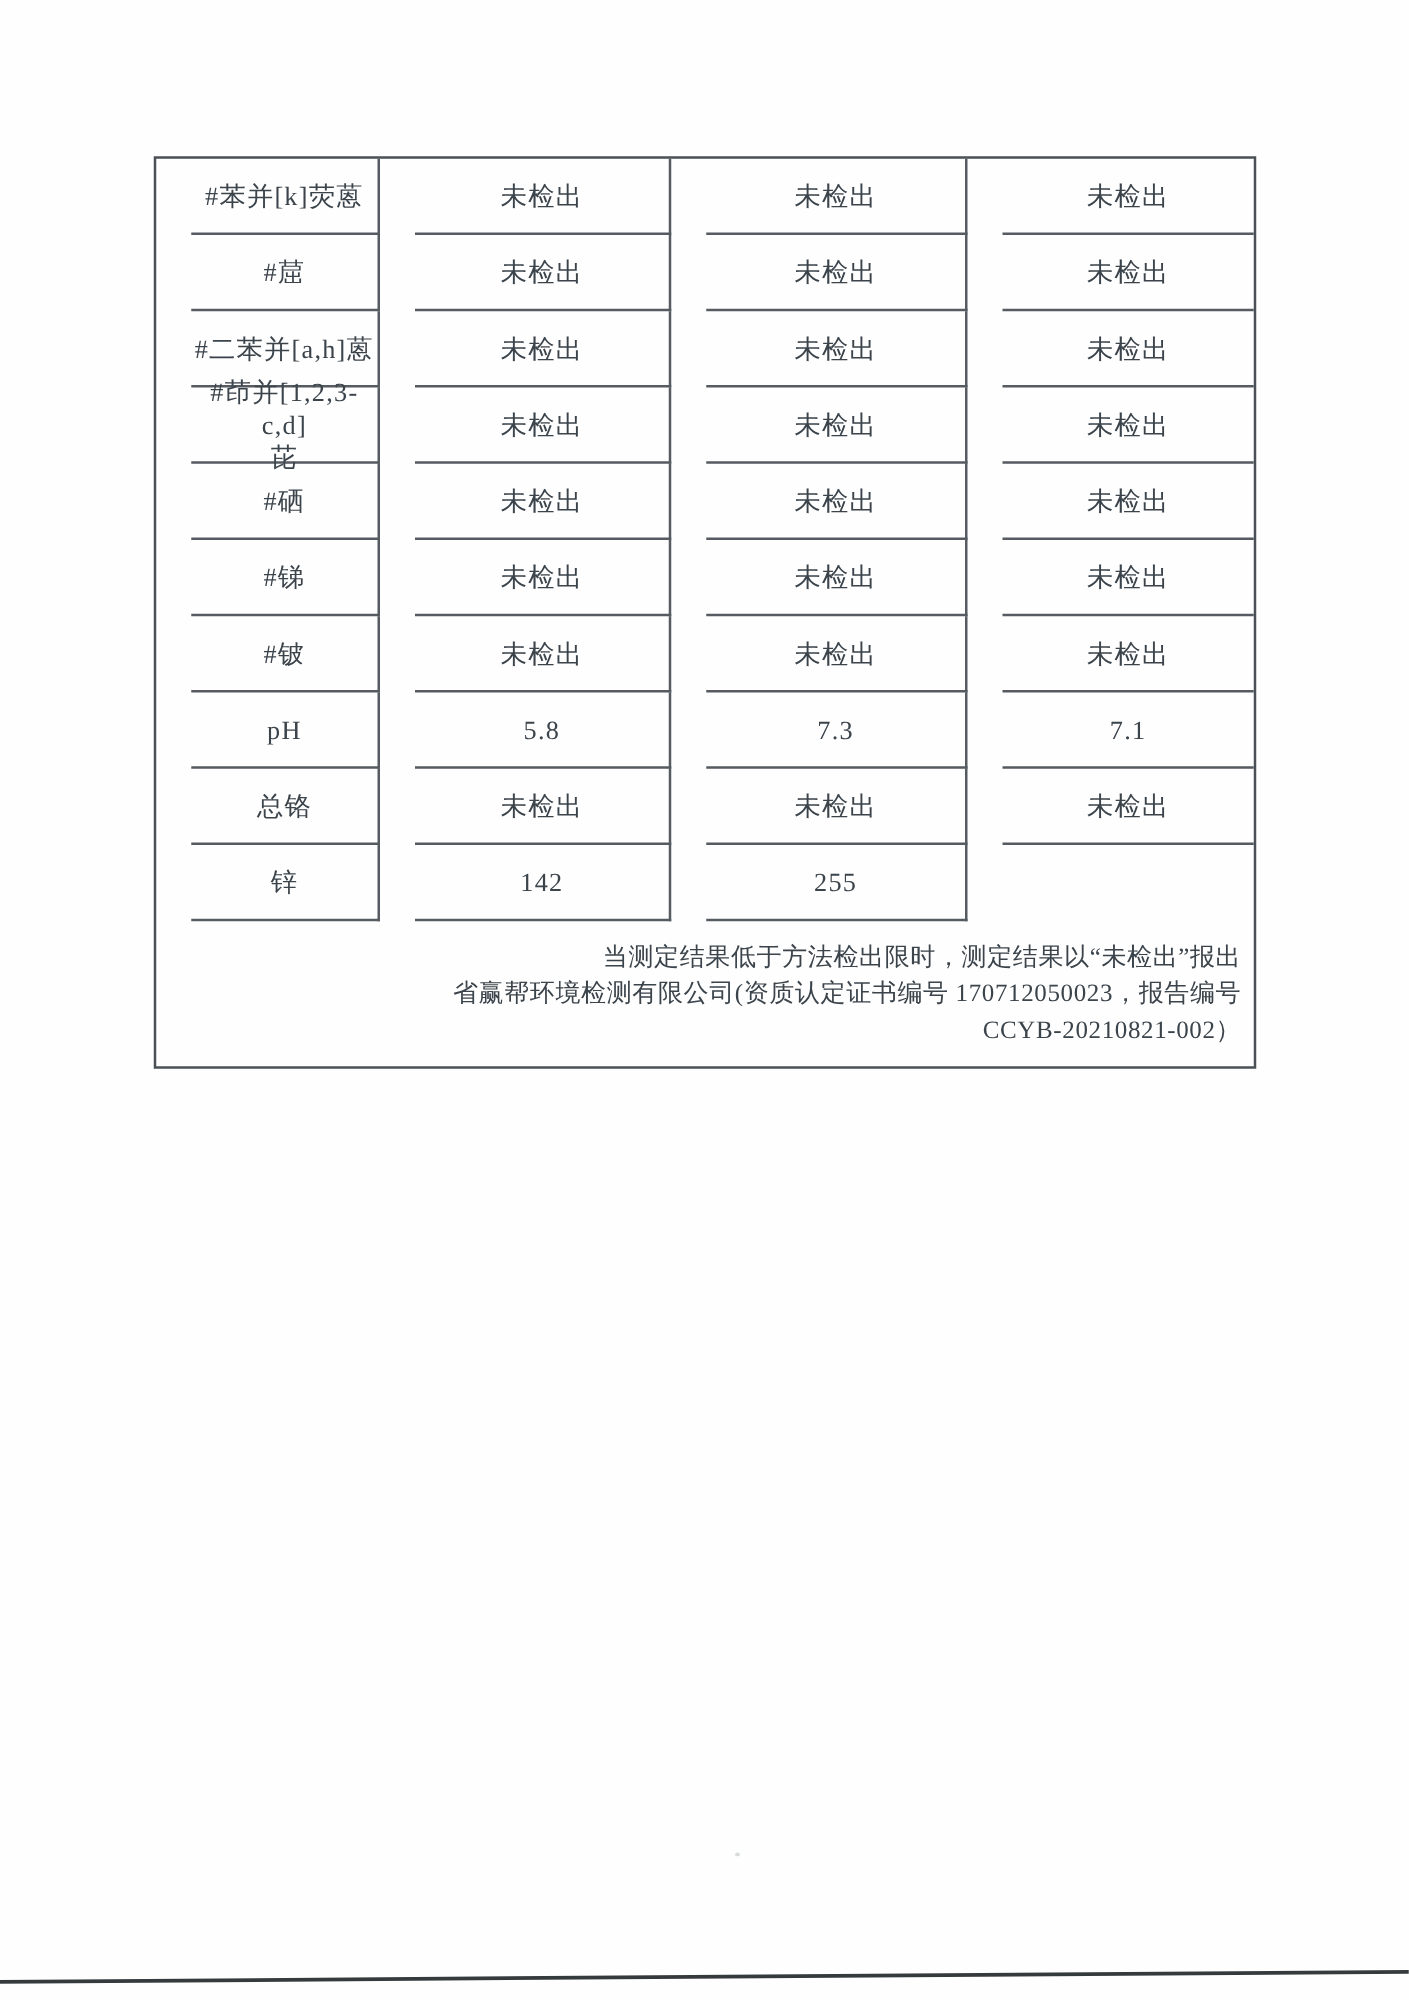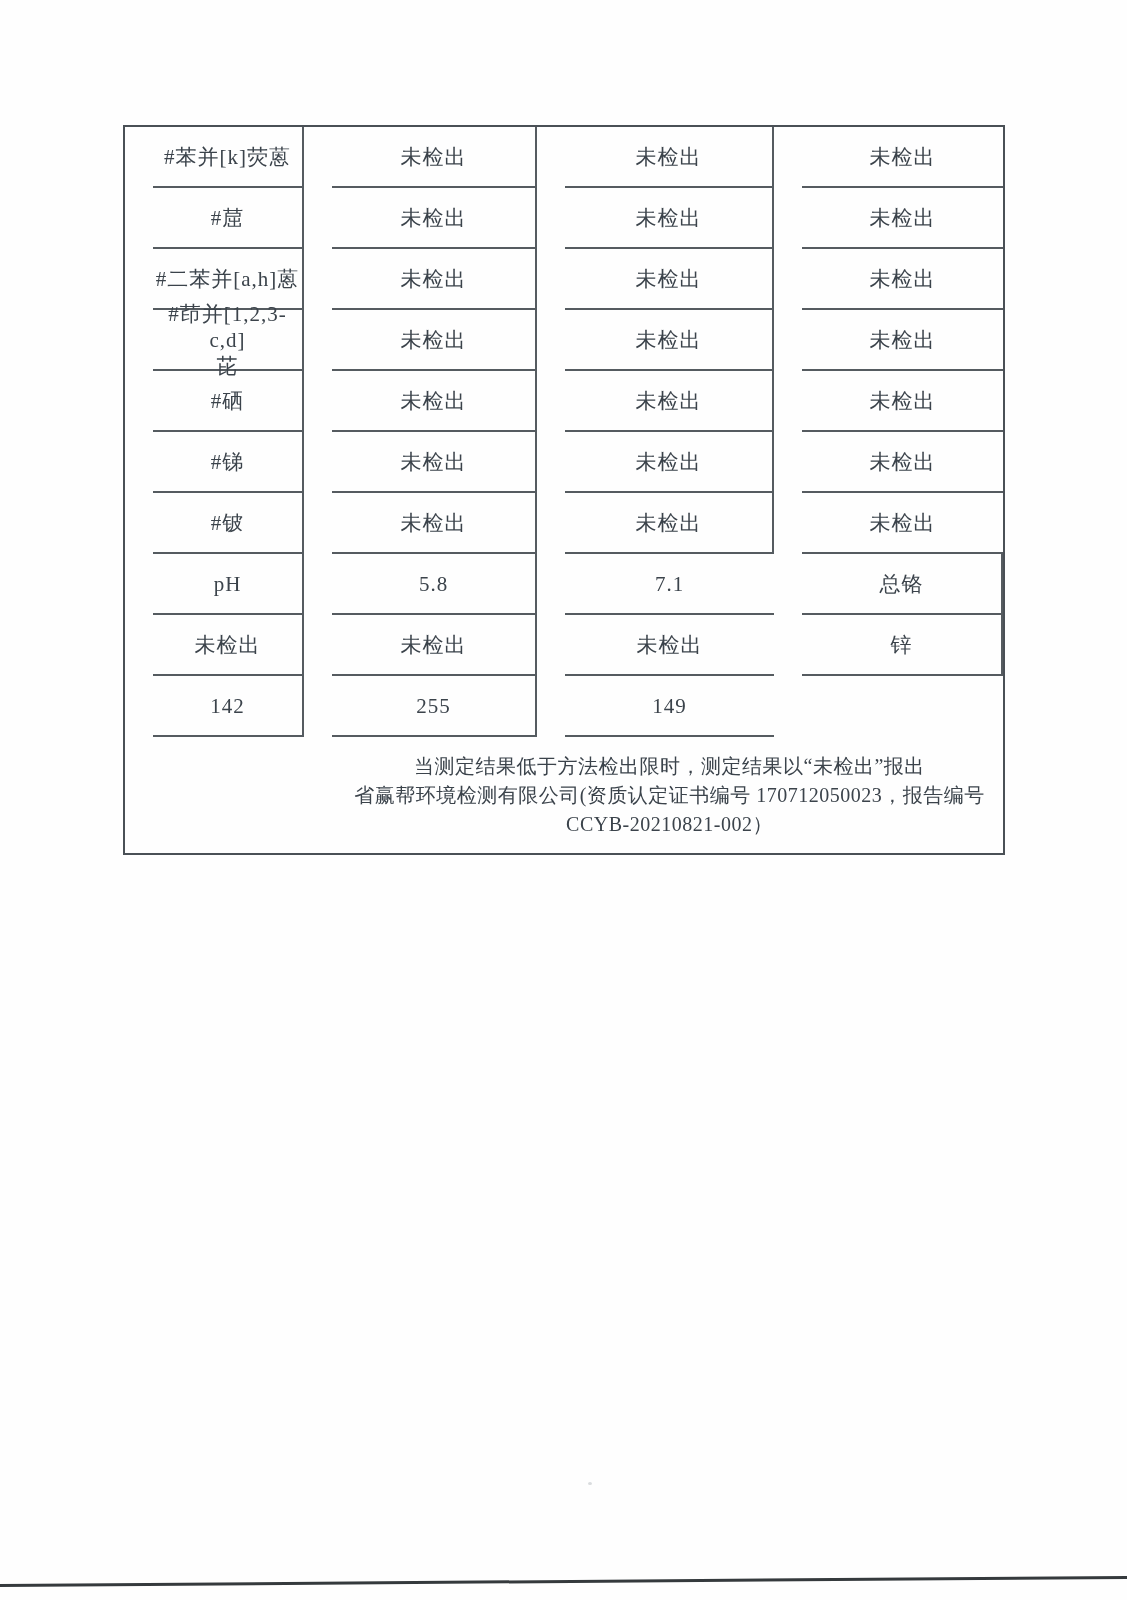--- a/index.html
+++ b/index.html
@@ -33,21 +33,21 @@
     font-size: 21px;
     color: #3b434b;
     letter-spacing: 1px;
     line-height: 26px;
     margin-left: 28px;
   }
   .cell.c4 { border-right: none; }
   .cell.lastrow { border-bottom: none; }
   .cell.remark {
     grid-column: 2 / 5;
-    align-items: center;
+    align-items: flex-end;
     text-align: left;
     padding: 2px 10px 2px 14px;
     font-size: 20px;
     line-height: 29px;
     letter-spacing: 0.5px;
   }
   .edge-line {
     position: absolute;
     left: -4px; top: 1580px;
     width: 1135px; height: 3px;
@@ -101,31 +101,31 @@
     <div class="cell">未检出</div>
     <div class="cell c4">未检出</div>
 
     <div class="cell">#铍</div>
     <div class="cell">未检出</div>
     <div class="cell">未检出</div>
     <div class="cell c4">未检出</div>
 
     <div class="cell">pH</div>
     <div class="cell">5.8</div>
+    <div class="cell">7.3</div>
     <div class="cell c4">7.1</div>
 
     <div class="cell">总铬</div>
     <div class="cell">未检出</div>
     <div class="cell">未检出</div>
     <div class="cell c4">未检出</div>
 
     <div class="cell">锌</div>
     <div class="cell">142</div>
     <div class="cell">255</div>
-    <div class="cell c4">149</div>
 
     <div class="cell remark c4 lastrow">
       <div>当测定结果低于方法检出限时，测定结果以“未检出”报出</div>
       <div>省赢帮环境检测有限公司(资质认定证书编号 170712050023，报告编号</div>
       <div>CCYB-20210821-002）</div>
     </div>
 
   </div>
 
   <div class="speck"></div>

